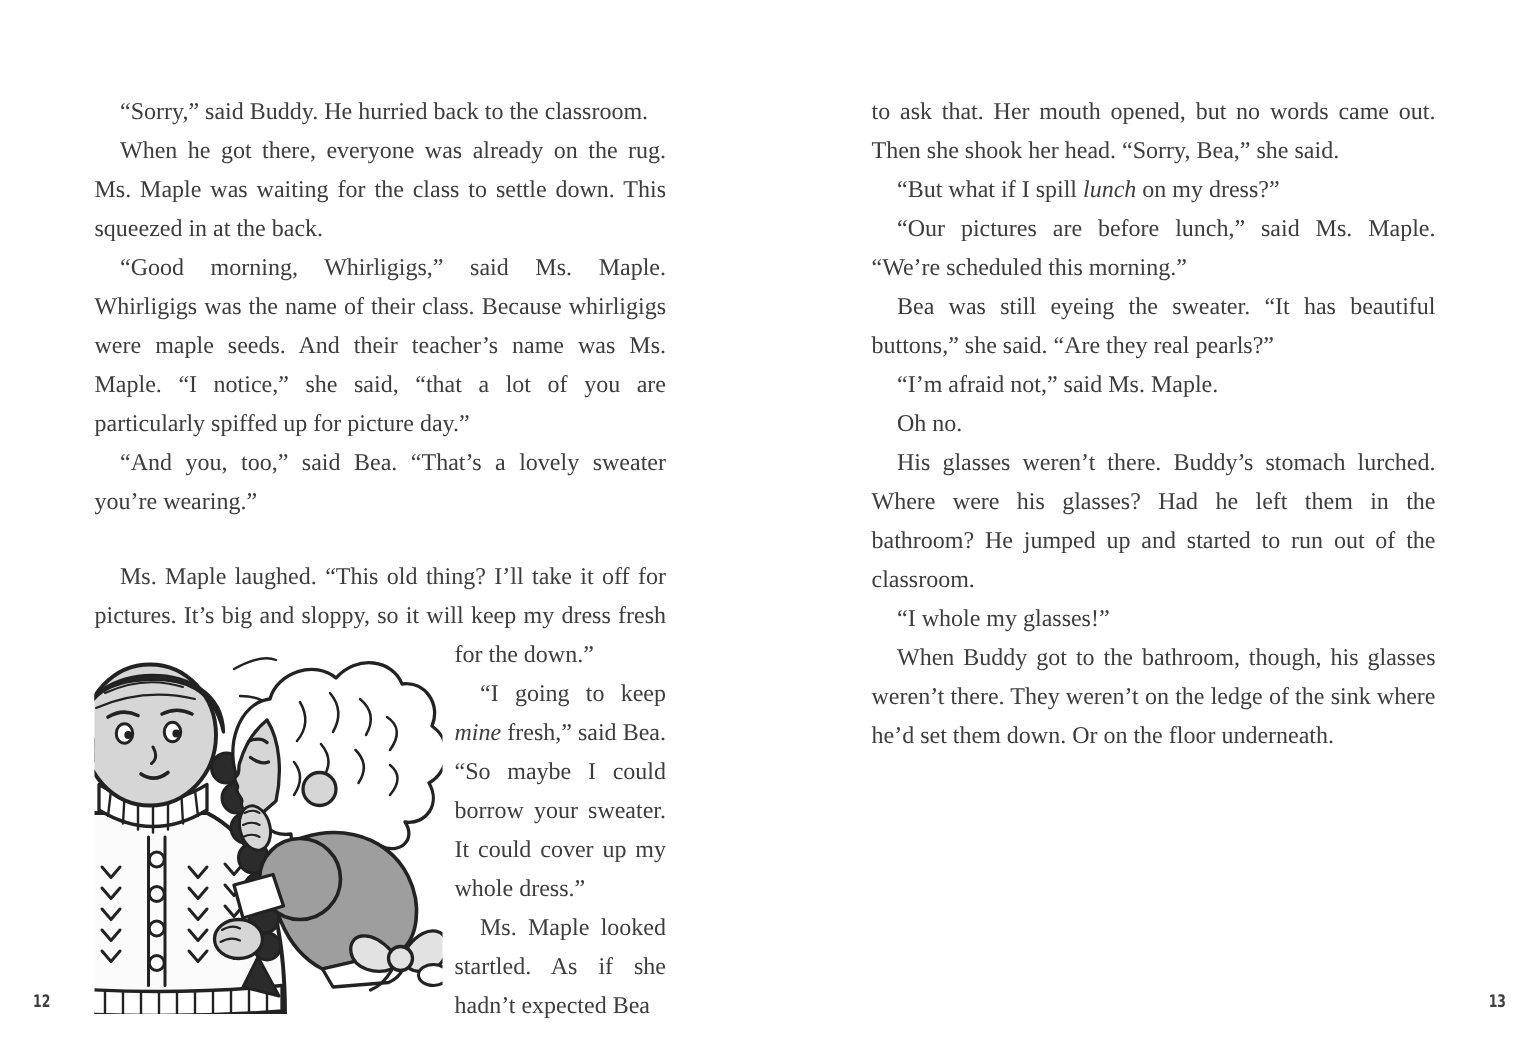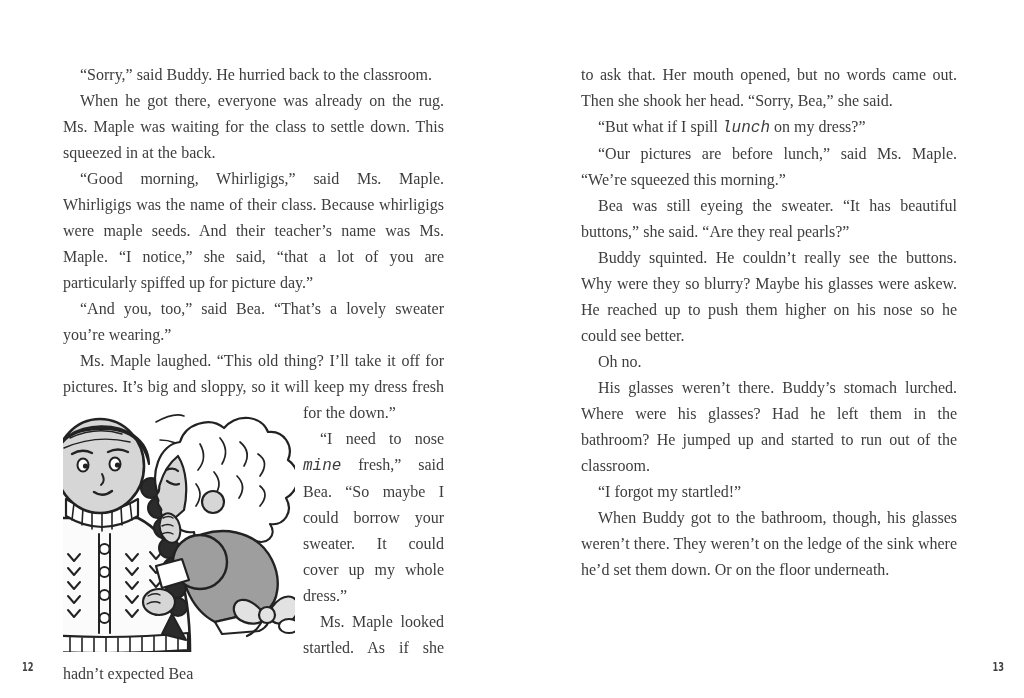--- a/index.html
+++ b/index.html
@@ -16,22 +16,22 @@
   .page.right{left:512px;}
   .text-block{
     position:absolute;top:62px;
     font-size:16px;line-height:26px;
     text-align:justify;
   }
   .page.left  .text-block{left:63px;width:381px;}
   .page.right .text-block{left:69px;width:376px;}
   .text-block p{margin:0;}
   p.indent{text-indent:17px;}
-  p.jlast{text-align-last:justify;}
-  .it{font-style:italic;font-family:Liberation Mono, monospace;}
+  p.jlast{text-align-last:justify;margin-top:24px;}
+  .it{font-style:italic;}
   .wrap-area{overflow:hidden;}
   .illu{
     float:left;
     width:285px;height:248px;
     margin-left:-53px;margin-right:8px;margin-top:4px;
   }
   .illu svg{display:block;width:285px;height:248px;}
   .pagenum{
     position:absolute;bottom:24px;
     font-family:"DejaVu Sans", sans-serif;
@@ -223,37 +223,37 @@
                 <ellipse cx="257" cy="211" rx="8" ry="8"></ellipse>
                 <path d="M251,219 q-6,10 -14,13" fill="none"></path>
               </g>
 
               <ellipse cx="279" cy="222" rx="10" ry="7" stroke-width="2" fill="#ffffff"></ellipse>
             </g>
           </svg>
         </div>
 
         <p>for the down.”</p>
-        <p class="indent"><span>“I need to nose </span><span class="it">mine</span><span> fresh,” said Bea. “So maybe I could borrow your sweater. It could cover up my whole dress.”</span></p>
+        <p class="indent"><span>“I going to keep </span><span class="it">mine</span><span> fresh,” said Bea. “So maybe I could borrow your sweater. It could cover up my whole dress.”</span></p>
         <p class="indent">Ms. Maple looked startled. As if she hadn’t expected Bea</p>
       </div>
     </div>
 
     <div class="pagenum">12</div>
   </div>
 
   <div class="page right">
     <div class="text-block">
       <p>to ask that. Her mouth opened, but no words came out. Then she shook her head. “Sorry, Bea,” she said.</p>
       <p class="indent"><span>“But what if I spill </span><span class="it">lunch</span><span> on my dress?”</span></p>
-      <p class="indent">“Our pictures are before lunch,” said Ms. Maple. “We’re squeezed this morning.”</p>
+      <p class="indent">“Our pictures are before lunch,” said Ms. Maple. “We’re scheduled this morning.”</p>
       <p class="indent">Bea was still eyeing the sweater. “It has beautiful buttons,” she said. “Are they real pearls?”</p>
-      <p class="indent">Buddy squinted. He couldn’t really see the buttons. Why were they so blurry? Maybe his glasses were askew. He reached up to push them higher on his nose so he could see better.</p>
+      <p class="indent">“I’m afraid not,” said Ms. Maple.</p>
       <p class="indent">Oh no.</p>
       <p class="indent">His glasses weren’t there. Buddy’s stomach lurched. Where were his glasses? Had he left them in the bathroom? He jumped up and started to run out of the classroom.</p>
-      <p class="indent">“I forgot my startled!”</p>
+      <p class="indent">“I whole my glasses!”</p>
       <p class="indent">When Buddy got to the bathroom, though, his glasses weren’t there. They weren’t on the ledge of the sink where he’d set them down. Or on the floor underneath.</p>
     </div>
 
     <div class="pagenum">13</div>
   </div>
 
 </div>
 
 </body></html>

